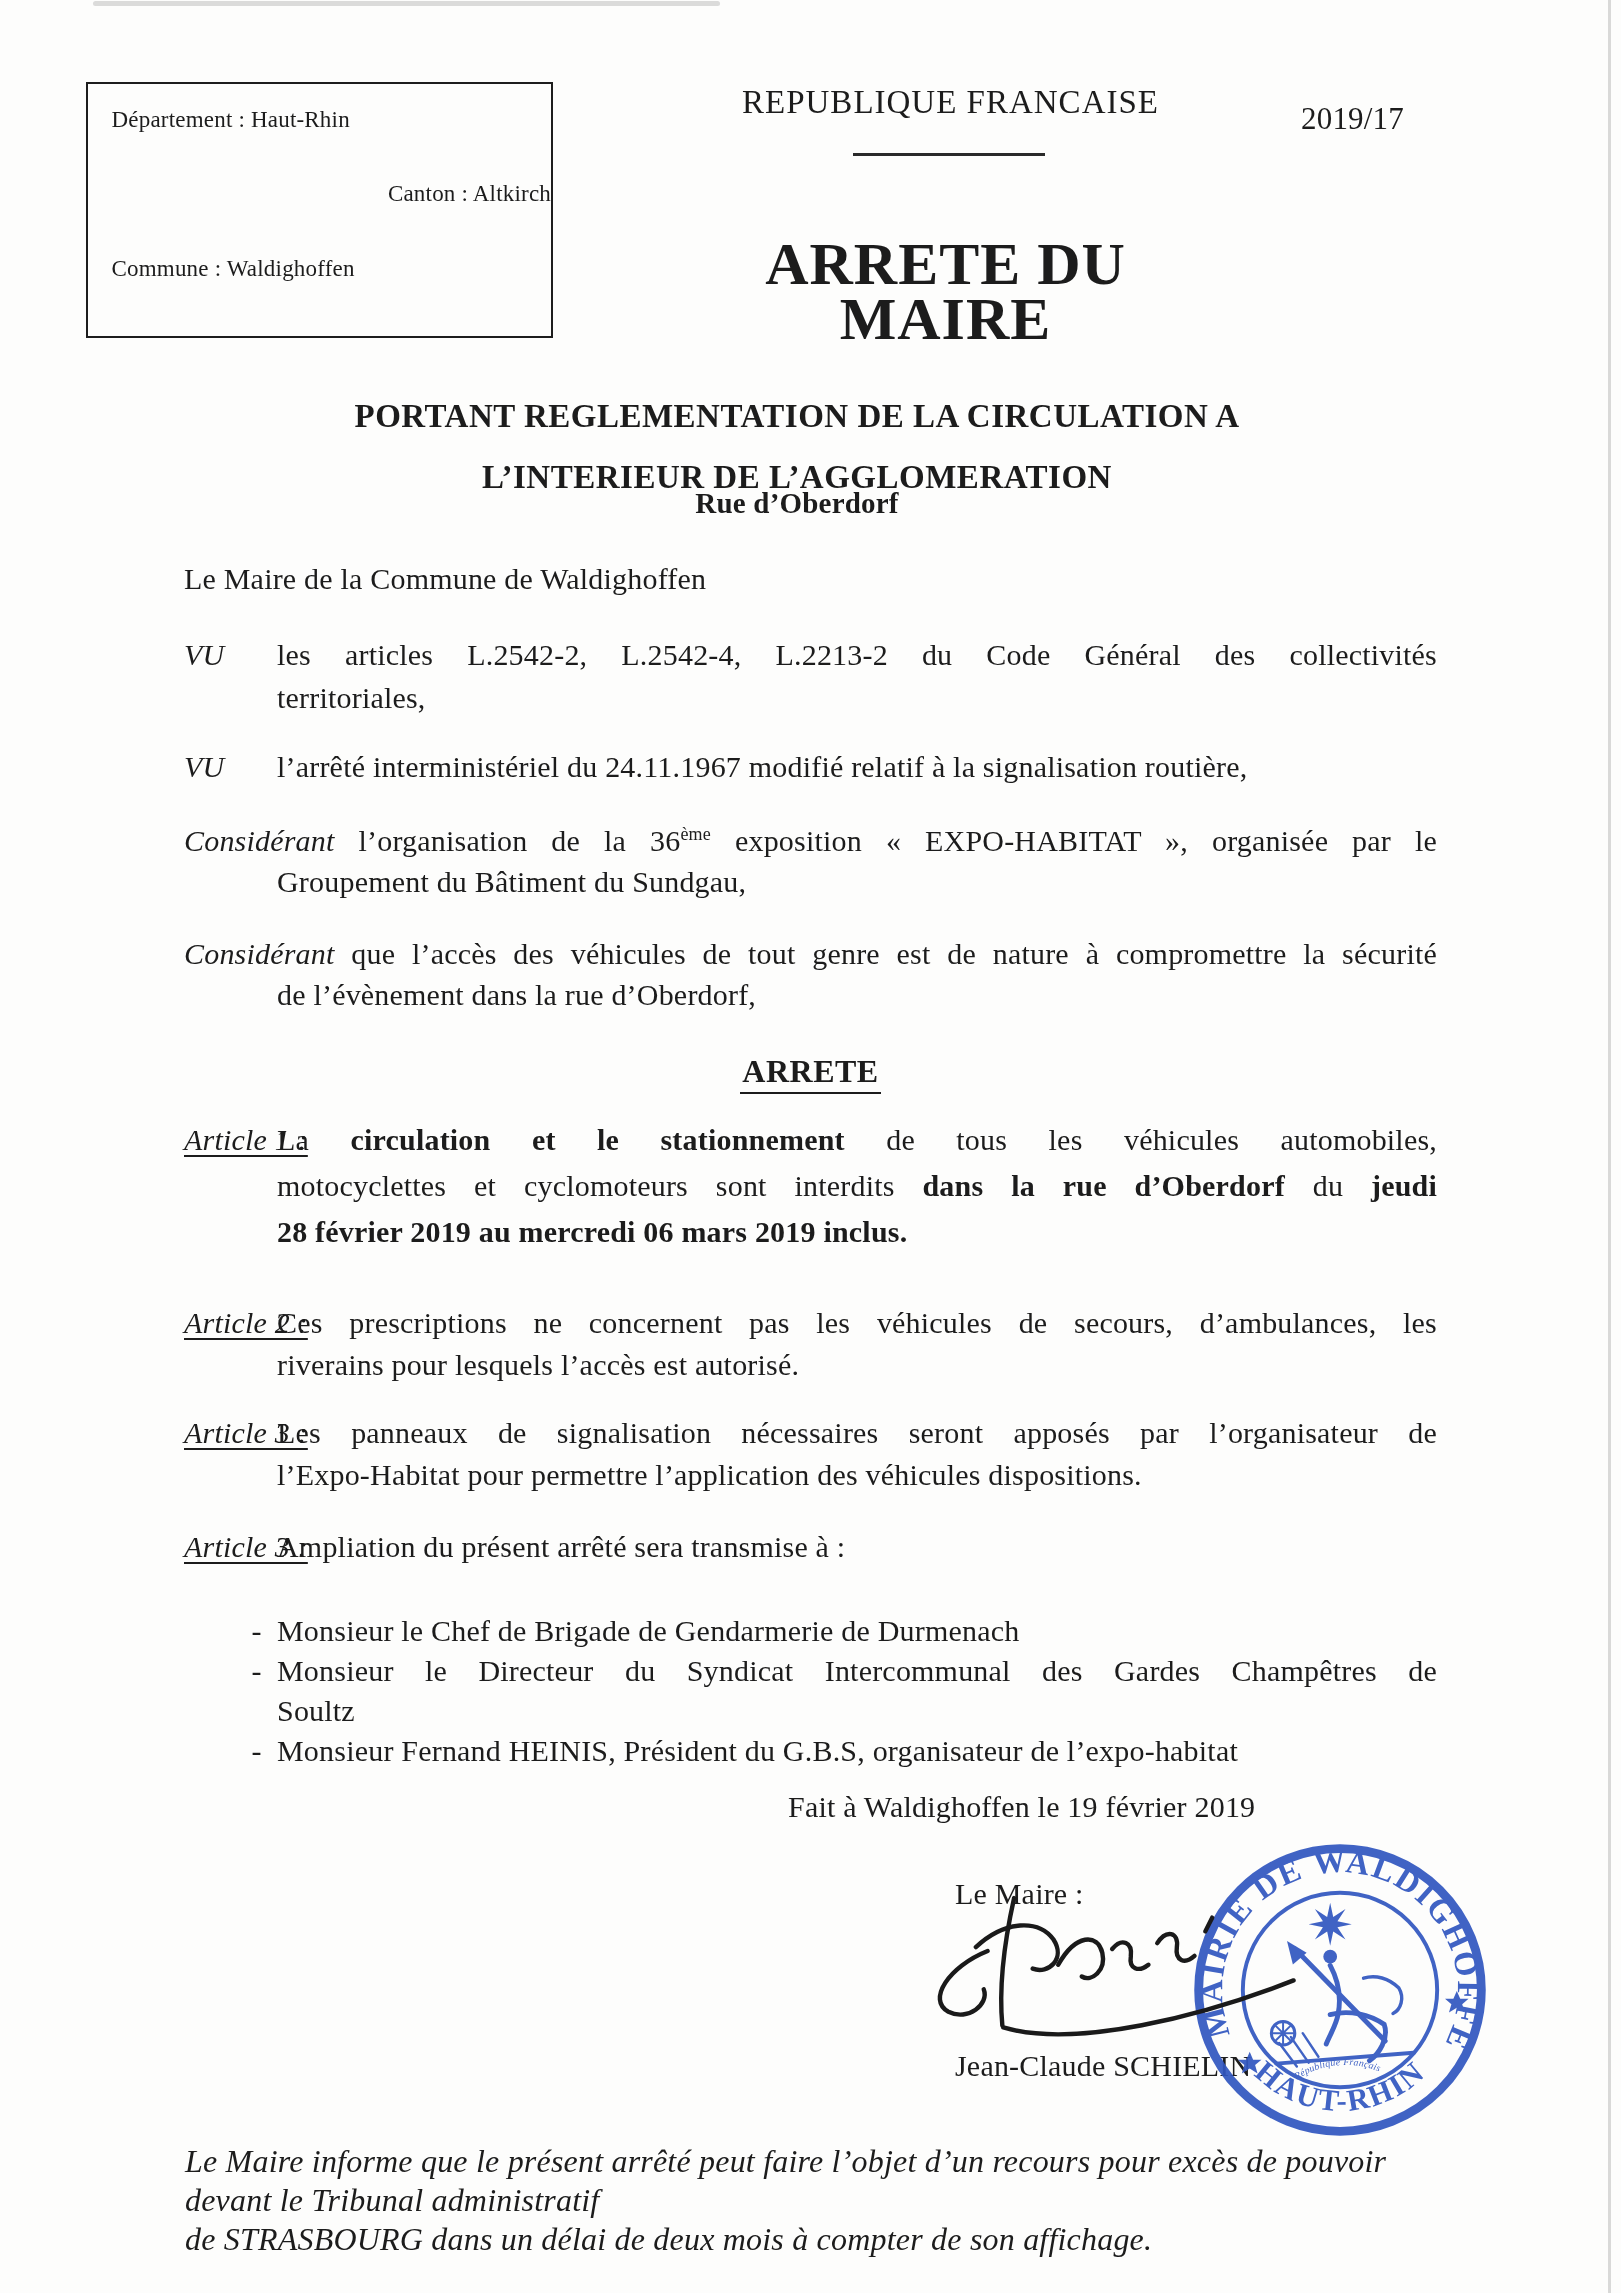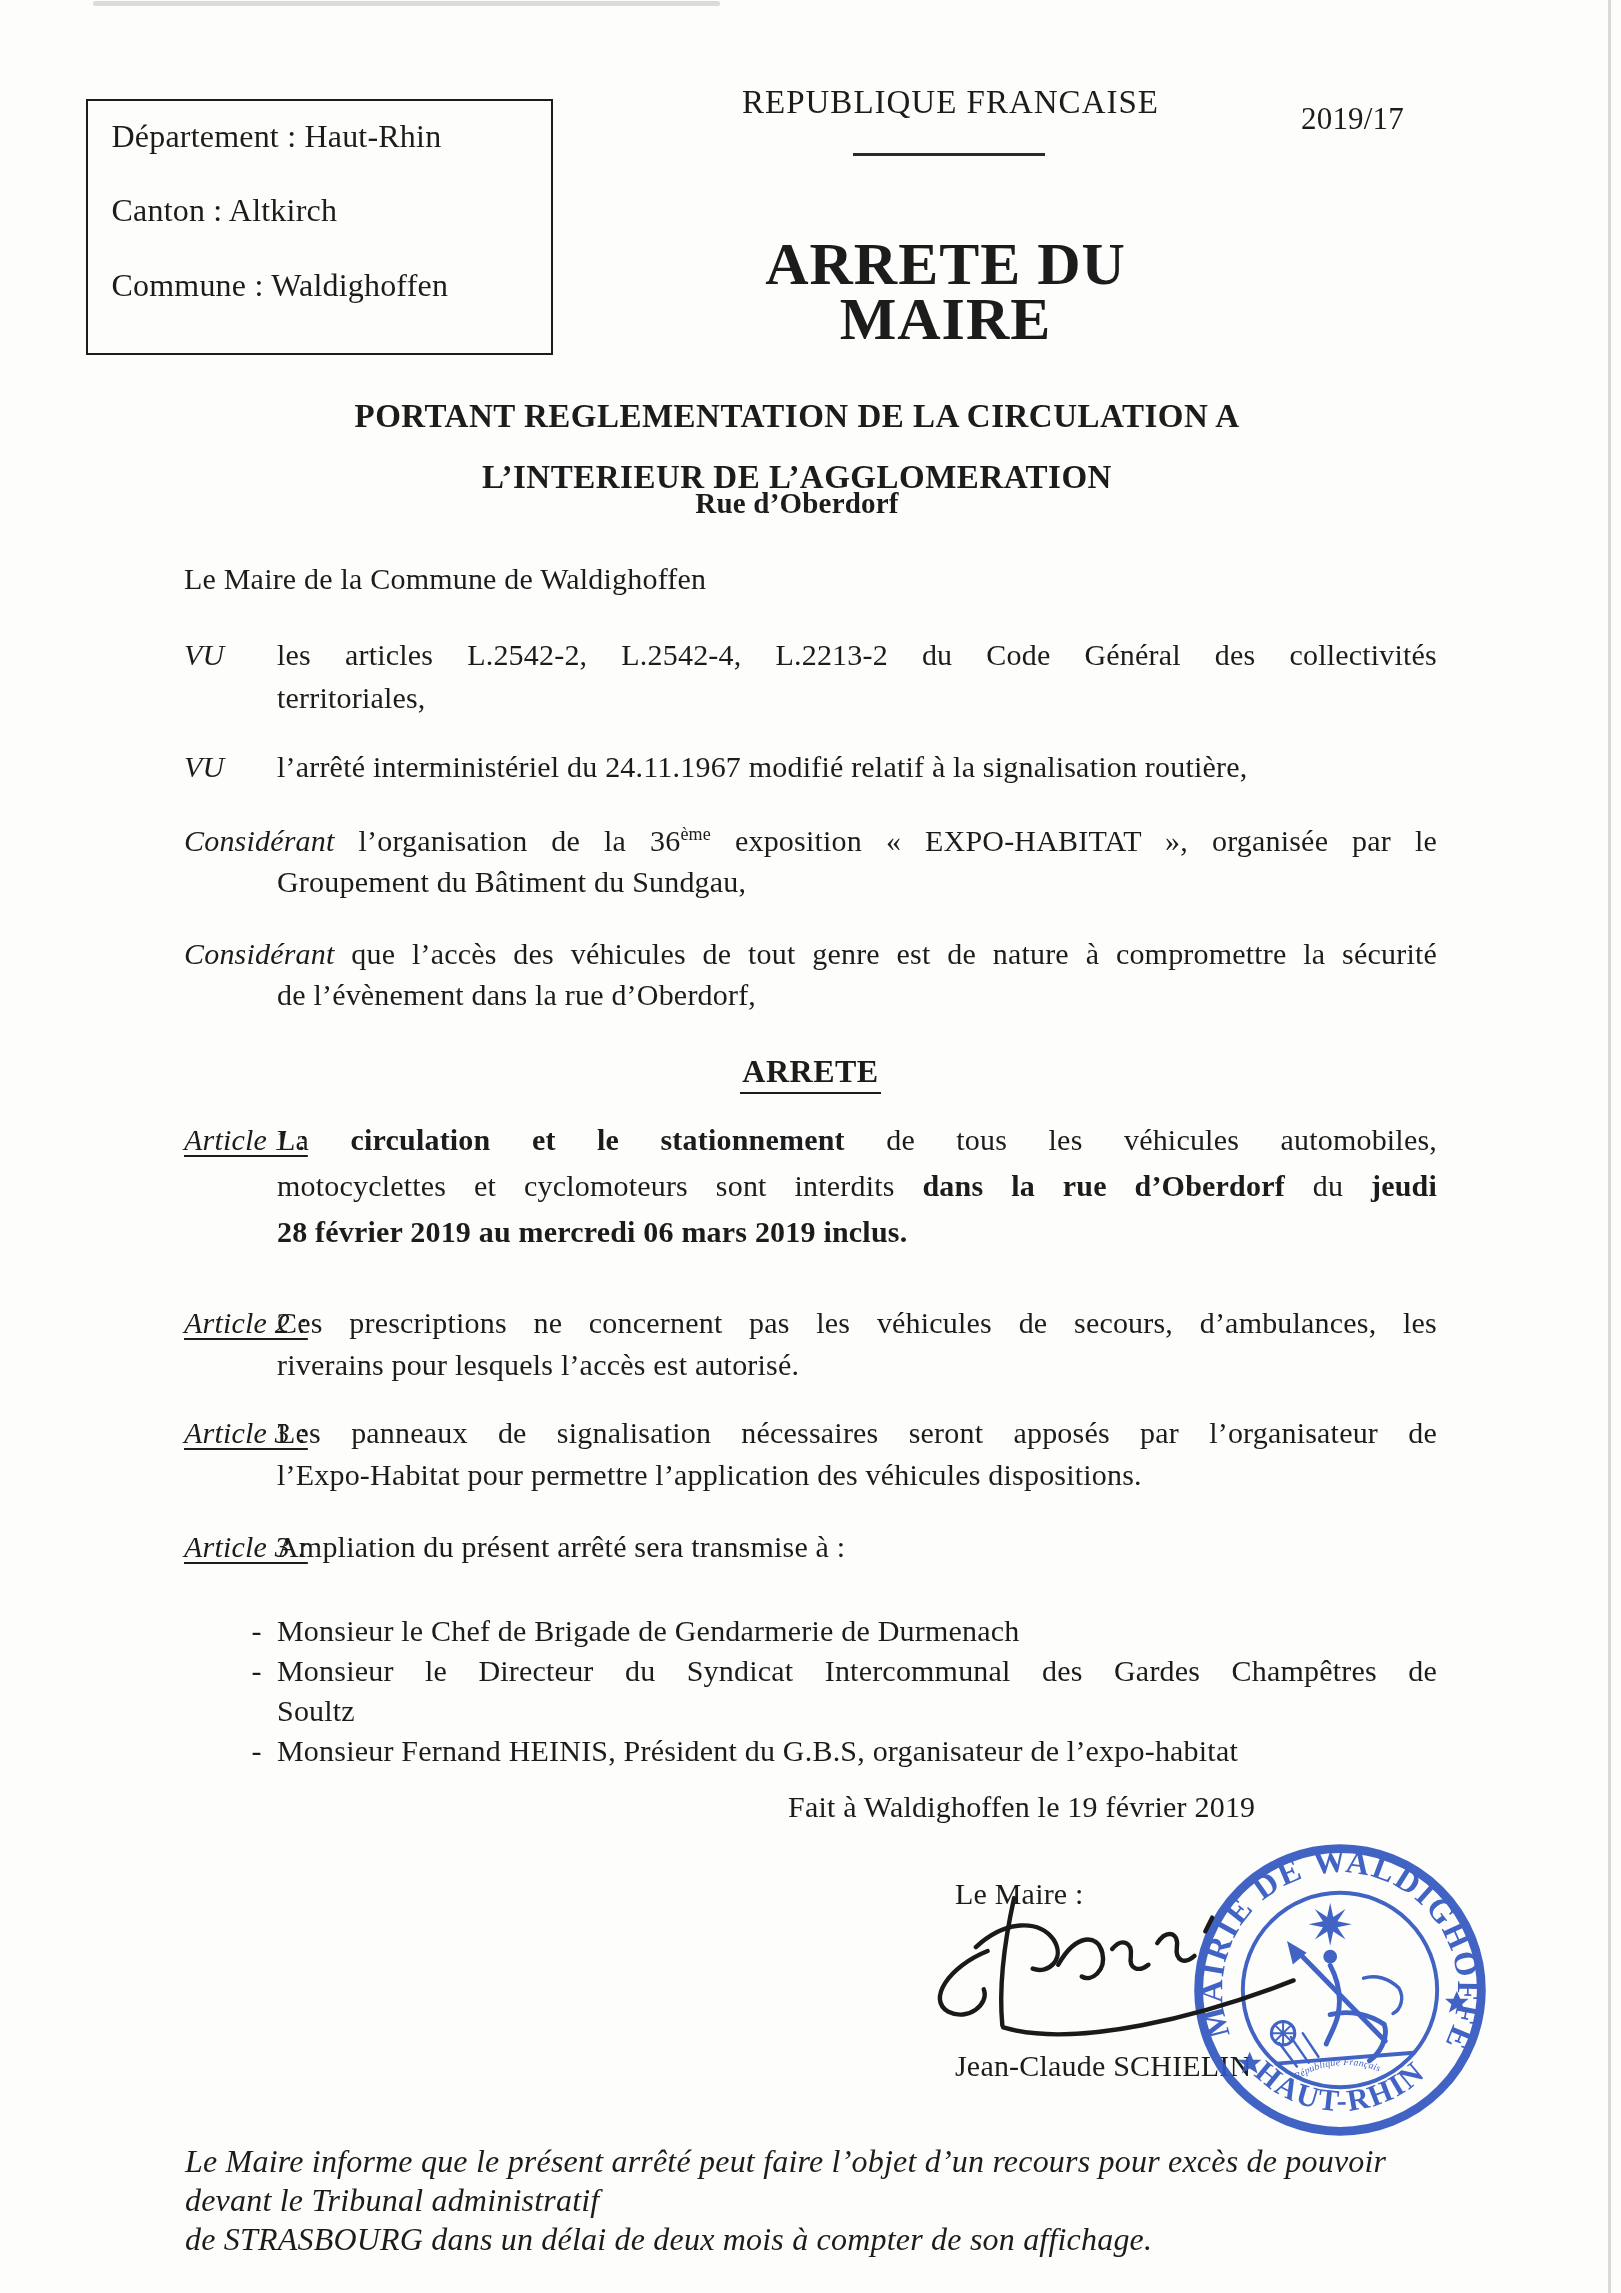--- a/index.html
+++ b/index.html
@@ -10,25 +10,25 @@
     font-size:30px;letter-spacing:0.2px;
   }
   .abs{position:absolute;}
   
   .scan-edge-right{position:absolute;top:0;left:1608px;width:2.9px;height:2294px;background:#c9c9c9;opacity:.7;}
   .scan-smudge-top{position:absolute;top:1px;left:93px;width:627px;height:4.9px;background:#9a9a9a;opacity:.35;border-radius:2.9px;}
   
   .hbox{
     left:86px;top:82px;width:467px;height:256px;
     border:2.9px solid #1d1d1d;box-sizing:border-box;
-    padding:9.8px 0 0 23.5px;font-size:32px;margin-top:17px;
+    padding:9.8px 0 0 23.5px;font-size:23px;
   }
   .hbox .hline{line-height:33px;}
   .hbox .hline:nth-child(1){margin-top:8.8px;}
-  .hbox .hline:nth-child(2){margin-top:41px;}
+  .hbox .hline:nth-child(2){margin-top:41px;text-align:right;}
   .hbox .hline:nth-child(3){margin-top:42px;}
   .masthead-rep{left:725px;top:84px;width:451px;text-align:center;font-size:33px;letter-spacing:1px;line-height:37px;}
   .masthead-ref{left:1301px;top:100px;font-size:31px;line-height:37px;}
   .masthead-rule{left:853px;top:153px;width:192px;height:2.9px;background:#2a2a2a;}
   .doc-title{left:686px;top:237px;width:519px;text-align:center;font-size:60px;font-weight:bold;letter-spacing:1px;line-height:55px;}
   .subtitle{left:147px;width:1300px;text-align:center;font-weight:bold;}
   .sub1{top:394px;font-size:33px;line-height:44px;letter-spacing:0.5px;}
   .sub2{top:455px;font-size:33px;line-height:44px;letter-spacing:0.5px;}
   .sub3{top:486px;font-size:29px;line-height:35px;}
   .intro{left:184px;top:557px;font-size:30px;line-height:43px;}

